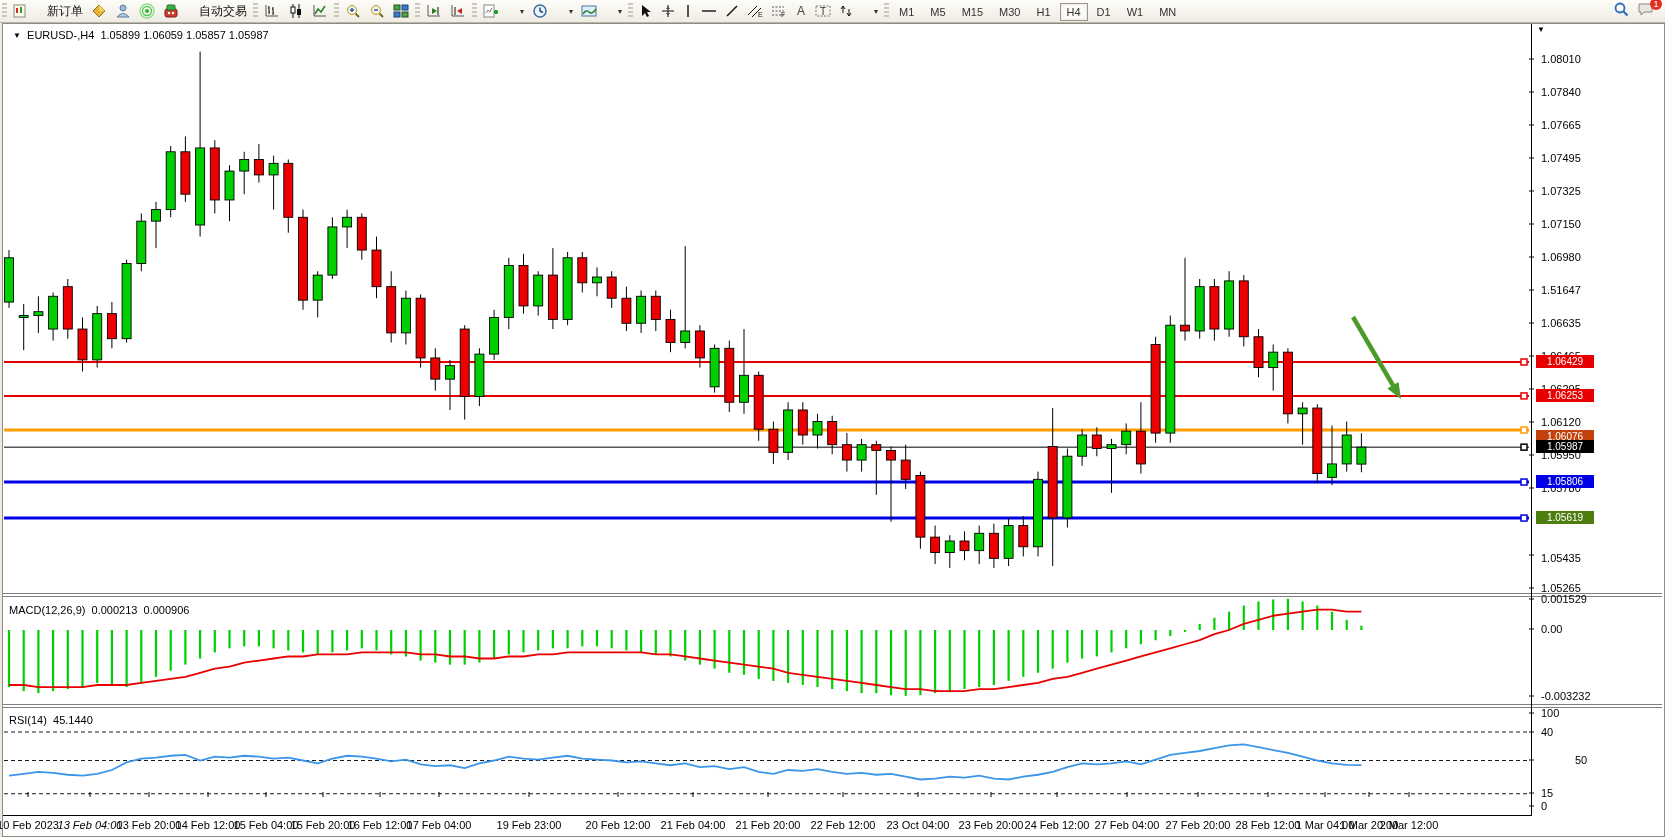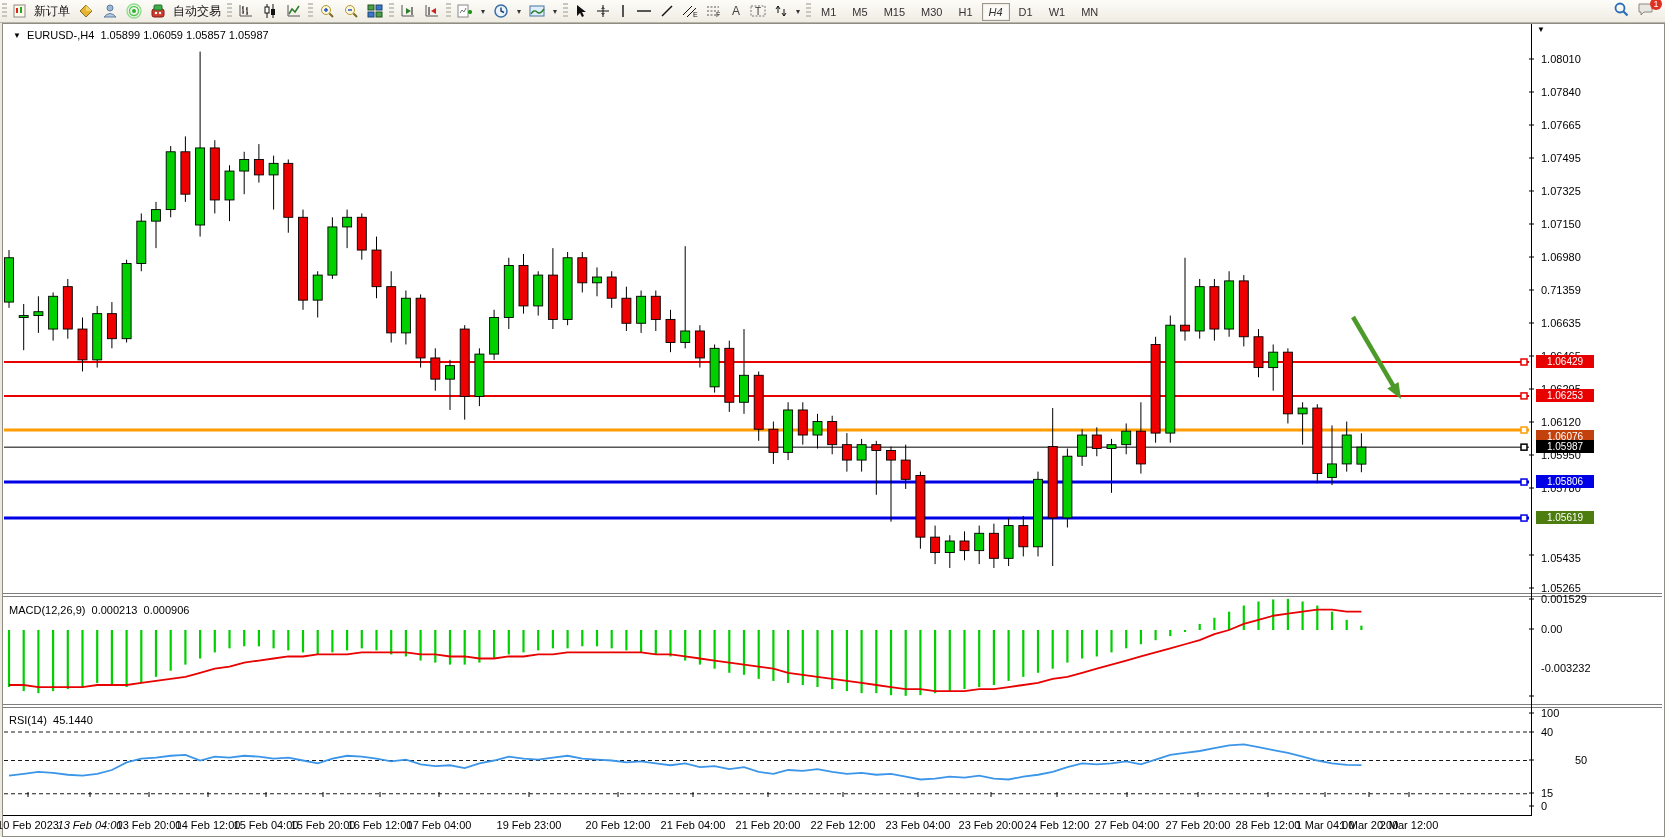--- a/index.html
+++ b/index.html
@@ -4,26 +4,26 @@
 <style>
   html,body{margin:0;padding:0;background:#d8d5cc;}
   #screen{position:relative;width:1665px;height:837px;background:#ECE9E0;overflow:hidden;
           font-family:"Liberation Sans",sans-serif;-webkit-font-smoothing:none;}
   
   #toolbar{position:absolute;left:0;top:0;width:1665px;height:22px;
            background:linear-gradient(#FDFCF8,#EFECE3);border-bottom:1px solid #b7b4aa;
            display:flex;align-items:center;z-index:5;}
   .grip{width:5px;height:16px;margin:0 2px;
         background:repeating-linear-gradient(180deg,#c9c6bc 0 2px,transparent 2px 4px);}
-  .tb-btn{display:flex;align-items:center;gap:7px;height:20px;padding:0 4px;cursor:default;}
+  .tb-btn{display:flex;align-items:center;gap:20px;height:20px;padding:0 4px;cursor:default;}
   .tb-btn svg{display:block;}
   .tb-label{font-size:12px;color:#111;white-space:nowrap;}
   .caret{font-size:8px;color:#333;margin-left:1px;}
   .tf-btn{font-size:11px;color:#333;padding:2px 6px;margin:12px 1px;border:1px solid transparent;}
-  .tf-btn.active{border:1px solid #9a978d;background:#fbfaf6;box-shadow:inset 0 0 2px #ccc;font-style:italic;}
+  .tf-btn.active{border:1px solid #9a978d;background:#fbfaf6;box-shadow:inset 0 0 2px #ccc;}
   #tb-right{margin-left:auto;display:flex;align-items:center;margin-right:10px;gap:8px;}
   .badge{position:absolute;top:-4px;right:-7px;background:#e03020;color:#fff;font-size:9px;
          border-radius:7px;min-width:12px;height:12px;line-height:12px;text-align:center;}
   
   #chart-window{position:absolute;left:2px;top:23px;width:1661px;height:812px;
                 background:#fff;border:1px solid #8f8c83;}
   #plot{position:absolute;left:0;top:0;z-index:1;}
   .hud{position:absolute;z-index:2;font-size:11px;color:#000;white-space:nowrap;}
   #chart-title{left:10px;top:5px;}
   #chart-title .tri{font-size:8px;vertical-align:1px;}
@@ -680,51 +680,51 @@
     <div id="scale-marker">▼</div>
 
     <div id="labels">
         <div class="axis-tick" style="top: 35px;">1.08010</div>
         <div class="axis-tick" style="top: 68px;">1.07840</div>
         <div class="axis-tick" style="top: 101px;">1.07665</div>
         <div class="axis-tick" style="top: 134px;">1.07495</div>
         <div class="axis-tick" style="top: 167px;">1.07325</div>
         <div class="axis-tick" style="top: 200px;">1.07150</div>
         <div class="axis-tick" style="top: 233px;">1.06980</div>
-        <div class="axis-tick" style="top: 266px;">0.71359</div>
+        <div class="axis-tick" style="top: 266px;">1.51647</div>
         <div class="axis-tick" style="top: 299px;">1.06635</div>
         <div class="axis-tick" style="top: 332px;">1.06465</div>
         <div class="axis-tick" style="top: 365px;">1.06295</div>
         <div class="axis-tick" style="top: 398px;">1.06120</div>
         <div class="axis-tick" style="top: 431px;">1.05950</div>
         <div class="axis-tick" style="top: 464px;">1.05780</div>
         <div class="axis-tick" style="top: 534px;">1.05435</div>
         <div class="axis-tick" style="top: 564px;">1.05265</div>
         <div class="axis-tick" style="top: 575px;">0.001529</div>
         <div class="axis-tick" style="top: 605px;">0.00</div>
-        <div class="axis-tick" style="top: 644px; text-align: center;">-0.003232</div>
+        <div class="axis-tick" style="top: 672px; text-align: center;">-0.003232</div>
         <div class="axis-tick" style="top: 689px;">100</div>
         <div class="axis-tick" style="top: 708px;">40</div>
         <div class="axis-tick" style="top: 736px; margin-left: 34px;">50</div>
         <div class="axis-tick" style="top: 769px;">15</div>
         <div class="axis-tick" style="top: 782px;">0</div>
         <div class="time-tick" style="left: 25px;">10 Feb 2023</div>
         <div class="time-tick" style="left: 87px; font-style: italic;">13 Feb 04:00</div>
         <div class="time-tick" style="left: 146px;">13 Feb 20:00</div>
         <div class="time-tick" style="left: 205px;">14 Feb 12:00</div>
         <div class="time-tick" style="left: 263px;">15 Feb 04:00</div>
         <div class="time-tick" style="left: 320px; text-align: center;">15 Feb 20:00</div>
         <div class="time-tick" style="left: 377px;">16 Feb 12:00</div>
         <div class="time-tick" style="left: 436px;">17 Feb 04:00</div>
         <div class="time-tick" style="left: 526px;">19 Feb 23:00</div>
         <div class="time-tick" style="left: 615px;">20 Feb 12:00</div>
         <div class="time-tick" style="left: 690px;">21 Feb 04:00</div>
         <div class="time-tick" style="left: 765px;">21 Feb 20:00</div>
         <div class="time-tick" style="left: 840px;">22 Feb 12:00</div>
-        <div class="time-tick" style="left: 915px;">23 Feb 04:00</div>
+        <div class="time-tick" style="left: 915px;">23 Oct 04:00</div>
         <div class="time-tick" style="left: 988px;">23 Feb 20:00</div>
         <div class="time-tick" style="left: 1054px;">24 Feb 12:00</div>
         <div class="time-tick" style="left: 1124px;">27 Feb 04:00</div>
         <div class="time-tick" style="left: 1195px;">27 Feb 20:00</div>
         <div class="time-tick" style="left: 1265px;">28 Feb 12:00</div>
         <div class="time-tick" style="left: 1322px;">1 Mar 04:00</div>
         <div class="time-tick" style="left: 1366px;">1 Mar 20:00</div>
         <div class="time-tick" style="left: 1406px;">2 Mar 12:00</div>
         <div class="price-flag" style="top: 338px; background: rgb(232, 0, 0);">1.06429</div>
         <div class="price-flag" style="top: 371.911px; background: rgb(232, 0, 0);">1.06253</div>

